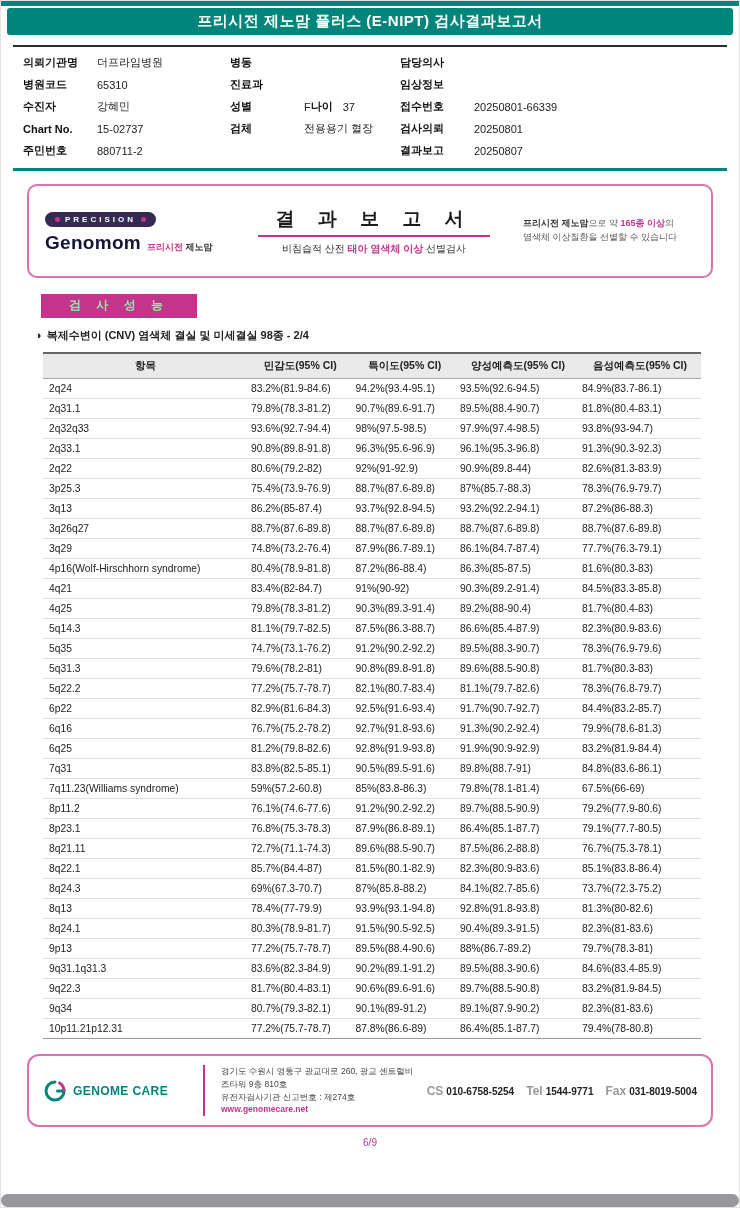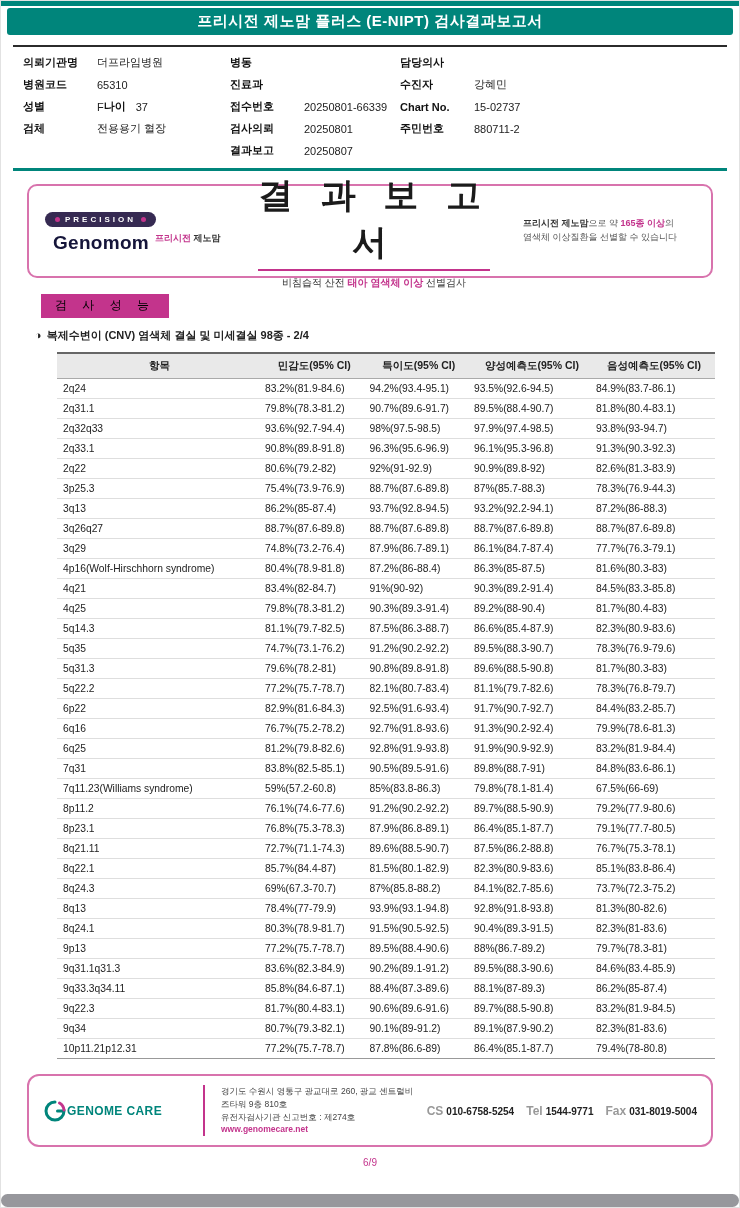--- a/index.html
+++ b/index.html
@@ -33,58 +33,58 @@
   .result-box {
     margin:13px 26px 0; height:94px; border:2px solid var(--pink); border-radius:10px;
     padding:12px 16px; display:flex; align-items:center; gap:14px;
   }
   .logo-block { width:180px; }
   .precision-pill {
     background:#362a52; color:#fff; font-size:8px; font-weight:bold; letter-spacing:3px;
     padding:3px 10px; border-radius:9px; display:inline-flex; align-items:center; gap:5px;
   }
   .dot { width:5px; height:5px; border-radius:50%; background:var(--magenta); display:inline-block; }
-  .brand-line { margin-top:5px; display:flex; align-items:flex-start; gap:6px;margin-left:8px; }
+  .brand-line { margin-top:5px; display:flex; align-items:flex-end; gap:6px; }
   .brand-en { font-size:19px; font-weight:bold; color:#15153a; letter-spacing:0.3px; }
   .brand-kr { font-size:9px; font-weight:bold; white-space:nowrap; }
   .kr1 { color:var(--magenta); }
   .kr2 { color:#333; }
   .center-title { flex:1; text-align:center; }
-  .big-title { font-size:35px; font-weight:bold; letter-spacing:9px; color:#1b1b1b; }
+  .big-title { font-size:19px; font-weight:bold; letter-spacing:9px; color:#1b1b1b; }
   .title-underline { width:232px; height:2px; background:var(--magenta); margin:3px auto 5px; }
   .subtitle { font-size:10px; color:#333; }
   .subtitle .em { color:var(--magenta); font-weight:bold; }
   .right-note { width:172px; font-size:9px; color:#555; line-height:1.55; }
   .right-note .b { font-weight:bold; color:#333; }
   .right-note .em { color:var(--magenta); font-weight:bold; }
 
   
   .perf-label {
     display:inline-block; margin:16px 0 0 40px; background:var(--magenta);
-    color:#000000; font-weight:normal; font-size:12px; letter-spacing:6px; padding:3px 14px 4px;
+    color:#86efac; font-weight:bold; font-size:12px; letter-spacing:6px; padding:3px 28px 4px;
   }
   .perf-subtitle { margin:10px 0 0 34px; font-size:11px; font-weight:bold; color:#222; }
   .half-circle { margin-right:5px; font-size:11px; }
 
-  .perf-table { margin:9px 40px 0 56px; width:658px; border-collapse:collapse; font-size:10.3px; color:#222; }
+  .perf-table { margin:9px 40px 0 42px; width:658px; border-collapse:collapse; font-size:10.3px; color:#222; }
   .perf-table th {
     background:#e9e9e9; border-top:2px solid #666; border-bottom:1px solid #aaa;
     padding:5px 3px; font-size:10.5px; font-weight:bold; text-align:center;
   }
   .perf-table th:first-child { width:205px; }
   .perf-table td { padding:4px 3px; border-bottom:1px solid #dedede; text-align:left; }
   .perf-table td:first-child { padding-left:6px; }
   .perf-table tbody tr:last-child td { border-bottom:1px solid #999; }
 
   
   .footer-box {
     margin:15px 26px 0; border:2px solid var(--pink); border-radius:12px;
     padding:9px 14px; display:flex; align-items:center; gap:12px;
   }
-  .gc-logo { display:flex; align-items:center; width:148px; }
+  .gc-logo { display:flex; align-items:center; gap:6px; width:148px; }
   .gc-name { color:var(--teal); font-weight:bold; font-size:12px; letter-spacing:0.4px; white-space:nowrap; }
   .address { flex:1; font-size:8.5px; color:#444; line-height:1.5; border-left:2px solid var(--magenta); padding-left:16px; }
   .site { color:var(--magenta); font-weight:bold; }
   .contacts { display:flex; gap:12px; white-space:nowrap; align-items:baseline; }
   .contact { font-size:10px; color:#222; }
   .contact .lbl { color:#999; font-size:12px; margin-right:3px; font-weight:bold; }
   .contact .val { font-weight:bold; }
 
   .page-number { text-align:center; color:var(--magenta); font-size:10px; margin-top:10px; }
 
@@ -117,20 +117,24 @@
         <div class="info-cell">
           <span class="info-label">담당의사</span>
           <span class="info-value"></span>
         </div>
         <div class="info-cell">
           <span class="info-label">병원코드</span>
           <span class="info-value">65310</span>
         </div>
         <div class="info-cell">
           <span class="info-label">진료과</span>
+          <span class="info-value"></span>
+        </div>
+        <div class="info-cell">
+          <span class="info-label">임상정보</span>
           <span class="info-value"></span>
         </div>
         <div class="info-cell">
           <span class="info-label">수진자</span>
           <span class="info-value">강혜민</span>
         </div>
         <div class="info-cell">
           <span class="info-label">성별</span>
           <span class="info-value">F</span>
           <span class="info-label2">나이</span>
@@ -228,29 +232,29 @@
             <td>2q33.1</td>
             <td>90.8%(89.8-91.8)</td>
             <td>96.3%(95.6-96.9)</td>
             <td>96.1%(95.3-96.8)</td>
             <td>91.3%(90.3-92.3)</td>
           </tr>
           <tr>
             <td>2q22</td>
             <td>80.6%(79.2-82)</td>
             <td>92%(91-92.9)</td>
-            <td>90.9%(89.8-92)</td>
+            <td>90.9%(89.8-44)</td>
             <td>82.6%(81.3-83.9)</td>
           </tr>
           <tr>
             <td>3p25.3</td>
             <td>75.4%(73.9-76.9)</td>
             <td>88.7%(87.6-89.8)</td>
             <td>87%(85.7-88.3)</td>
-            <td>78.3%(76.9-44.3)</td>
+            <td>78.3%(76.9-79.7)</td>
           </tr>
           <tr>
             <td>3q13</td>
             <td>86.2%(85-87.4)</td>
             <td>93.7%(92.8-94.5)</td>
             <td>93.2%(92.2-94.1)</td>
             <td>87.2%(86-88.3)</td>
           </tr>
           <tr>
             <td>3q26q27</td>
@@ -405,27 +409,20 @@
             <td>89.5%(88.4-90.6)</td>
             <td>88%(86.7-89.2)</td>
             <td>79.7%(78.3-81)</td>
           </tr>
           <tr>
             <td>9q31.1q31.3</td>
             <td>83.6%(82.3-84.9)</td>
             <td>90.2%(89.1-91.2)</td>
             <td>89.5%(88.3-90.6)</td>
             <td>84.6%(83.4-85.9)</td>
-          </tr>
-          <tr>
-            <td>9q33.3q34.11</td>
-            <td>85.8%(84.6-87.1)</td>
-            <td>88.4%(87.3-89.6)</td>
-            <td>88.1%(87-89.3)</td>
-            <td>86.2%(85-87.4)</td>
           </tr>
           <tr>
             <td>9q22.3</td>
             <td>81.7%(80.4-83.1)</td>
             <td>90.6%(89.6-91.6)</td>
             <td>89.7%(88.5-90.8)</td>
             <td>83.2%(81.9-84.5)</td>
           </tr>
           <tr>
             <td>9q34</td>

